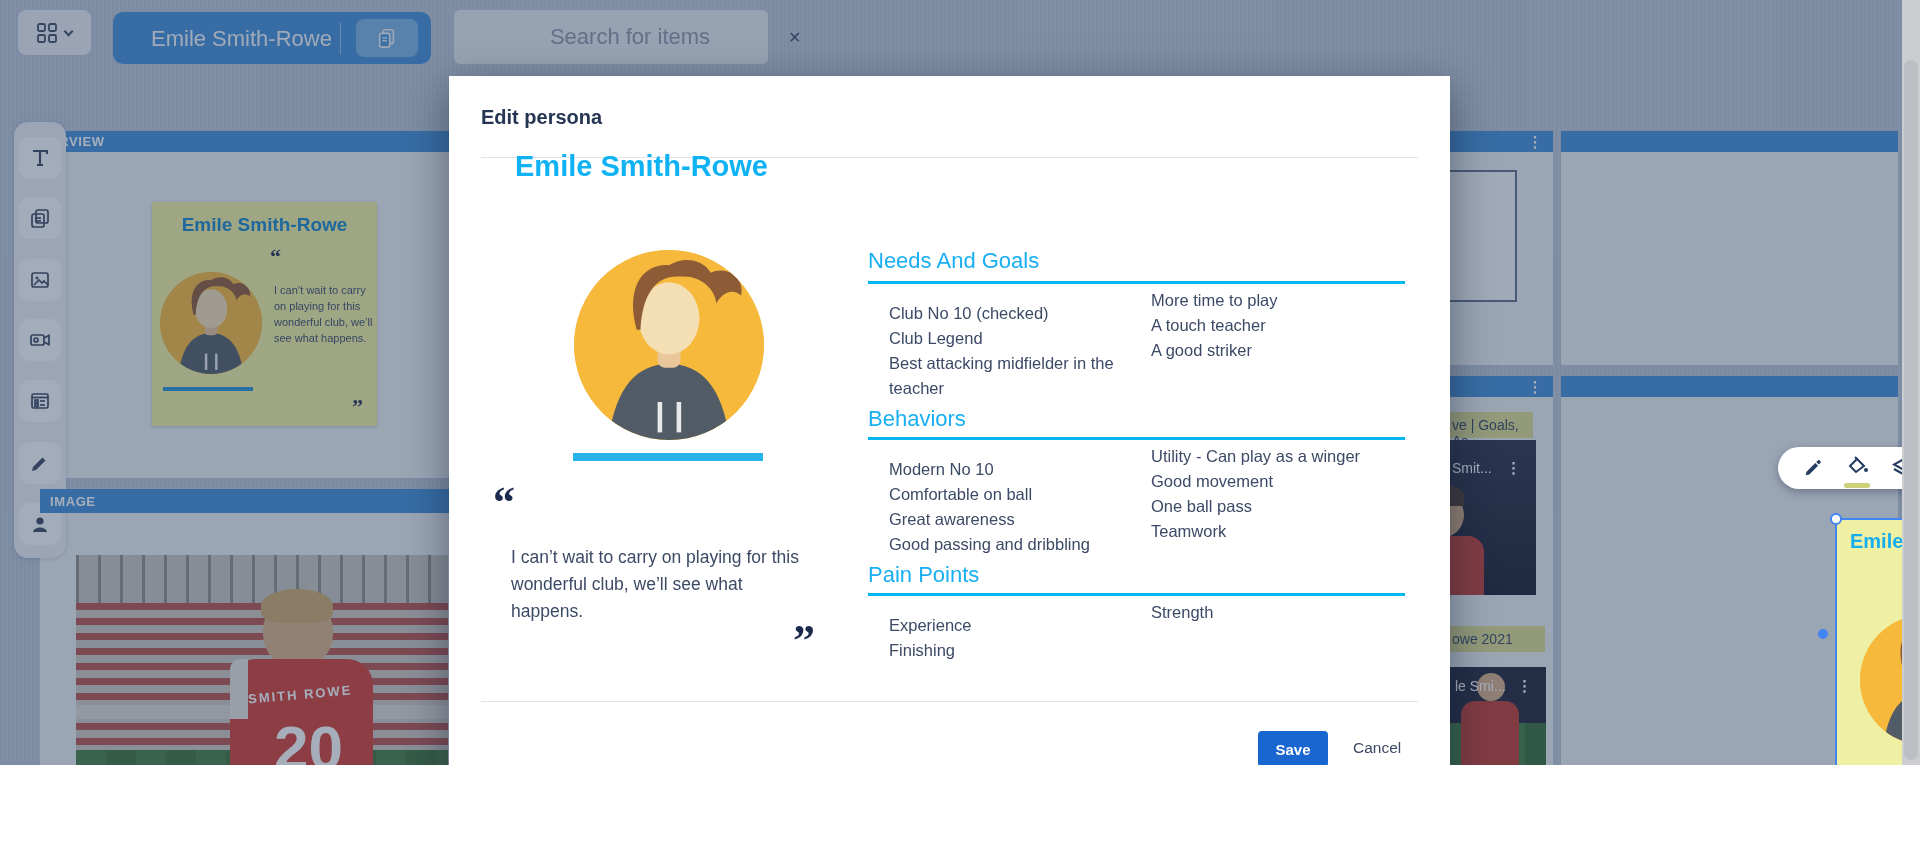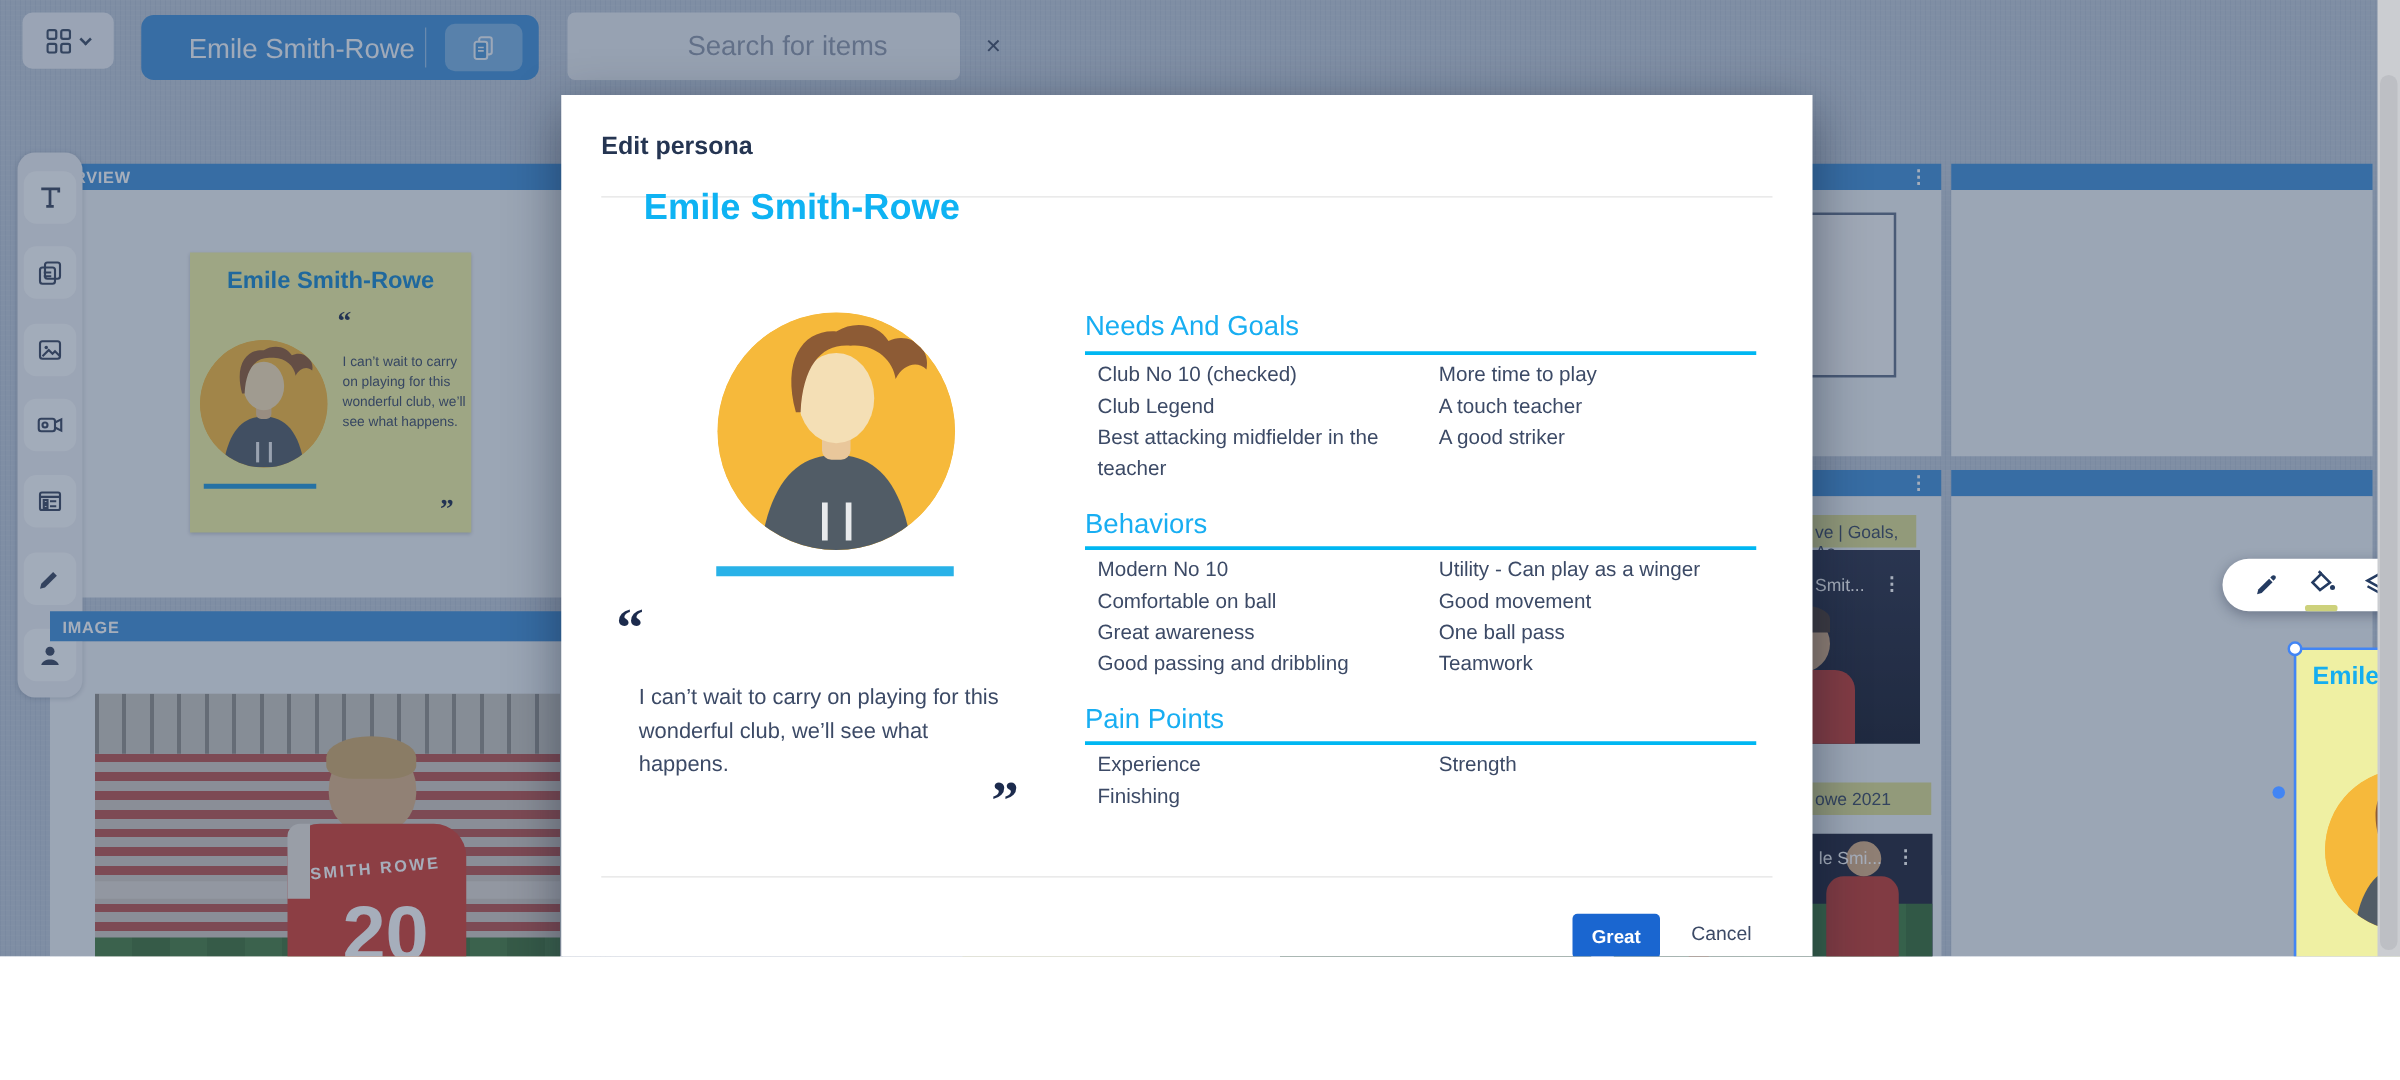--- a/index.html
+++ b/index.html
@@ -92,21 +92,21 @@
   .m-div { position:absolute; left:32px; width:937px; height:1px; background:#e3e3e3; }
   .p-name { position:absolute; left:66px; top:74px; font-size:29px; font-weight:bold; color:#0fb3f3; }
   .av-underline { position:absolute; left:124px; top:377px; width:190px; height:8px; background:#29b2e8; }
   .quote-open { position:absolute; left:44px; top:414px; font-size:44px; }
   .p-quote { position:absolute; left:62px; top:468px; width:292px; font-size:17.5px; line-height:27px; color:#3c4a66; }
   .quote-close { position:absolute; left:76px; top:552px; width:290px; text-align:right; font-size:44px; }
   .sec-title { position:absolute; left:419px; font-size:22px; color:#18aef2; }
   .sec-line { position:absolute; left:419px; width:537px; height:3px; background:#00b7f2; }
   .sec-col { position:absolute; font-size:16.5px; line-height:25px; color:#3c4a66; }
   .sec-col div { min-height:25px; }
-  .colL { left:429px; width:265px; }
+  .colL { left:440px; width:265px;margin-top:13px; }
   .colR { left:702px; width:280px; }
   .save-btn { position:absolute; left:809px; top:655px; width:70px; height:36px; background:#1a66d0;
     border:none; border-radius:4px; color:#fff; font-size:15px; font-weight:bold; cursor:pointer;
     font-family:"Liberation Sans",sans-serif; }
   .cancel-btn { position:absolute; left:904px; top:663px; font-size:15.5px; color:#3c4a66; cursor:pointer; }
 </style>
 </head>
 <body>
 
 <div class="stage">
@@ -408,17 +408,17 @@
     <div class="sec-line" style="top:517px;"></div>
     <div class="sec-col colL" style="top:524px;">
       <div>Experience</div>
       <div>Finishing</div>
     </div>
     <div class="sec-col colR" style="top:524px;">
       <div>Strength</div>
     </div>
 
     <div class="m-div" style="top:625px;"></div>
-    <button class="save-btn">Great</button>
+    <button class="save-btn">Save</button>
     <span class="cancel-btn">Cancel</span>
   </div>
 
 </div>
 
 </body></html>

